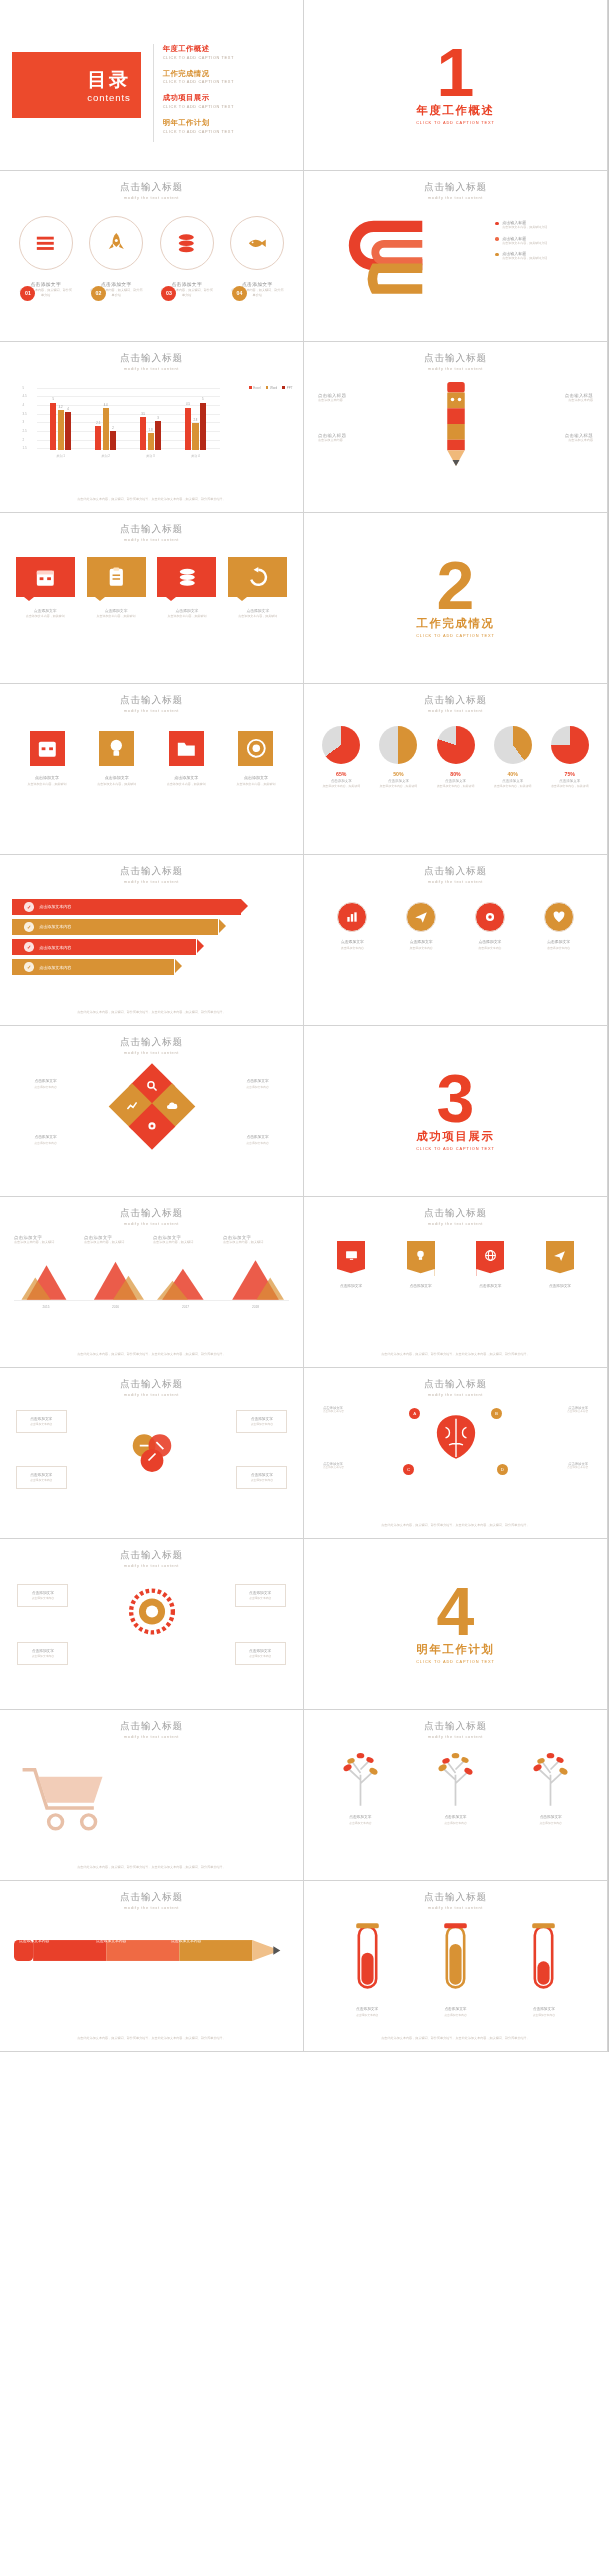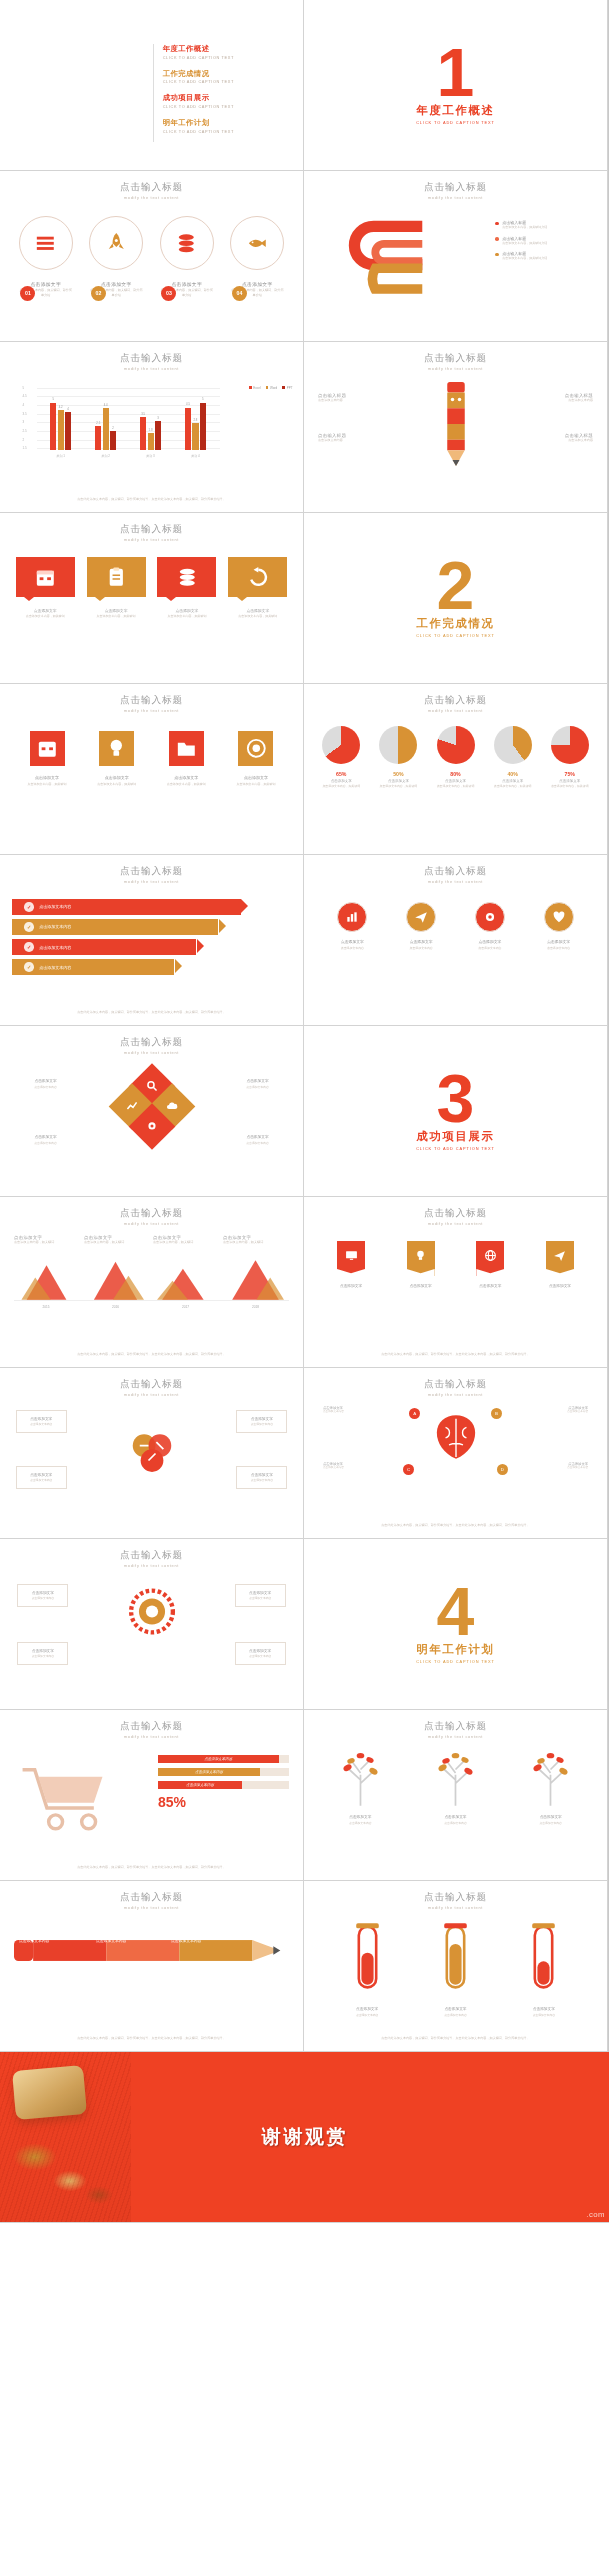--- a/index.html
+++ b/index.html
@@ -262,20 +262,24 @@
     text-shadow:0.9px 0.9px 1.7px rgba(0,0,0,.3);font-family:"DejaVu Sans","Liberation Sans",sans-serif}
   .wm{position:absolute;right:5.2px;bottom:3.5px;color:rgba(255,255,255,.75);font-size:7.8px;letter-spacing:0.4px}
 </style>
 </head>
 <body>
 
 <div class="deck">
 
 
   <div class="slide">
+    <div class="toc-left">
+      <div class="cn">目录</div>
+      <div class="en">contents</div>
+    </div>
     <div class="toc-right">
       <div class="toc-item c1">
         <div class="h">年度工作概述</div>
         <div class="c">CLICK TO ADD CAPTION TEXT</div>
       </div>
       <div class="toc-item c2">
         <div class="h">工作完成情况</div>
         <div class="c">CLICK TO ADD CAPTION TEXT</div>
       </div>
       <div class="toc-item c3">
@@ -976,32 +980,20 @@
       <div class="t">点击输入标题</div>
       <div class="sub">modify  the text content</div>
     </div>
     <div class="cart-wrap">
       <svg width="105" height="73" viewBox="0 0 120 84">
         <path d="M6 10h14l14 44h54" stroke="#e8c0a8" stroke-width="4" fill="none"></path>
         <path d="M24 18h74l-10 30H34z" fill="#f2cdb8"></path>
         <circle cx="44" cy="70" r="8" fill="none" stroke="#e8c0a8" stroke-width="4"></circle>
         <circle cx="82" cy="70" r="8" fill="none" stroke="#e8c0a8" stroke-width="4"></circle>
       </svg>
-    </div>
-    <div class="prog-wrap">
-      <div class="pbar">
-          <i style="width:92%;background:#e8402a">点击添加文本内容</i>
-        </div>
-      <div class="pbar">
-          <i style="width:78%;background:#d89234">点击添加文本内容</i>
-        </div>
-      <div class="pbar">
-          <i style="width:64%;background:#e8402a">点击添加文本内容</i>
-        </div>
-      <div class="pct">85%</div>
     </div>
     <div class="para">点击此处添加文本内容，如关键词、部分简单介绍等。点击此处添加文本内容，如关键词、部分简单介绍等。</div>
   </div>
 
   <div class="slide">
     <div class="s-title">
       <div class="t">点击输入标题</div>
       <div class="sub">modify  the text content</div>
     </div>
     <div class="tree-row">
@@ -1089,22 +1081,15 @@
           <rect x="9" y="4" width="20" height="70" rx="10" fill="none" stroke="#e8402a" stroke-width="3"></rect>
           <rect x="12" y="44" width="14" height="27" rx="7" fill="#e8402a"></rect>
           <rect x="6" y="0" width="26" height="6" rx="2" fill="#d89234"></rect>
           </svg>
         <div class="tn">点击添加文字</div>
         <div class="tt">点击添加文本内容</div></div>
     </div>
     <div class="para">点击此处添加文本内容，如关键词、部分简单介绍等。点击此处添加文本内容，如关键词、部分简单介绍等。</div>
   </div>
 
-  <div class="slide full">
-    <div class="end-bg"></div>
-    <div class="end-photo"></div>
-    <div class="end-pack"></div>
-    <div class="end-title">谢谢观赏</div>
-    <div class="wm">.com</div>
-  </div>
 
 </div>
 
 
 </body></html>

